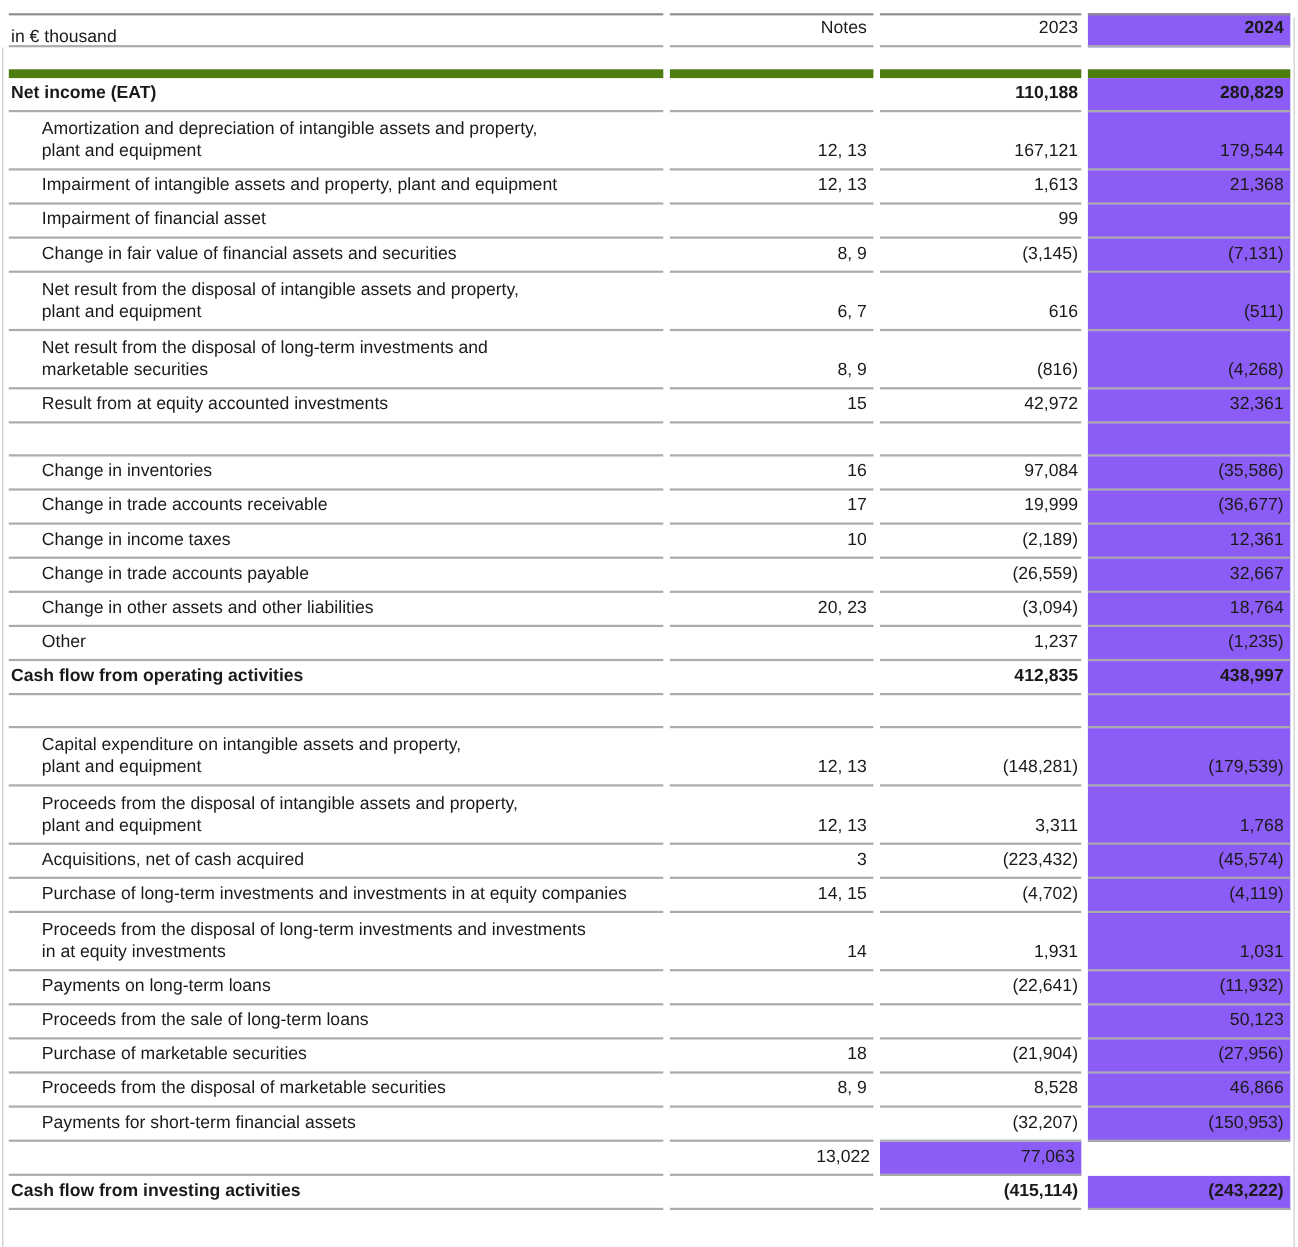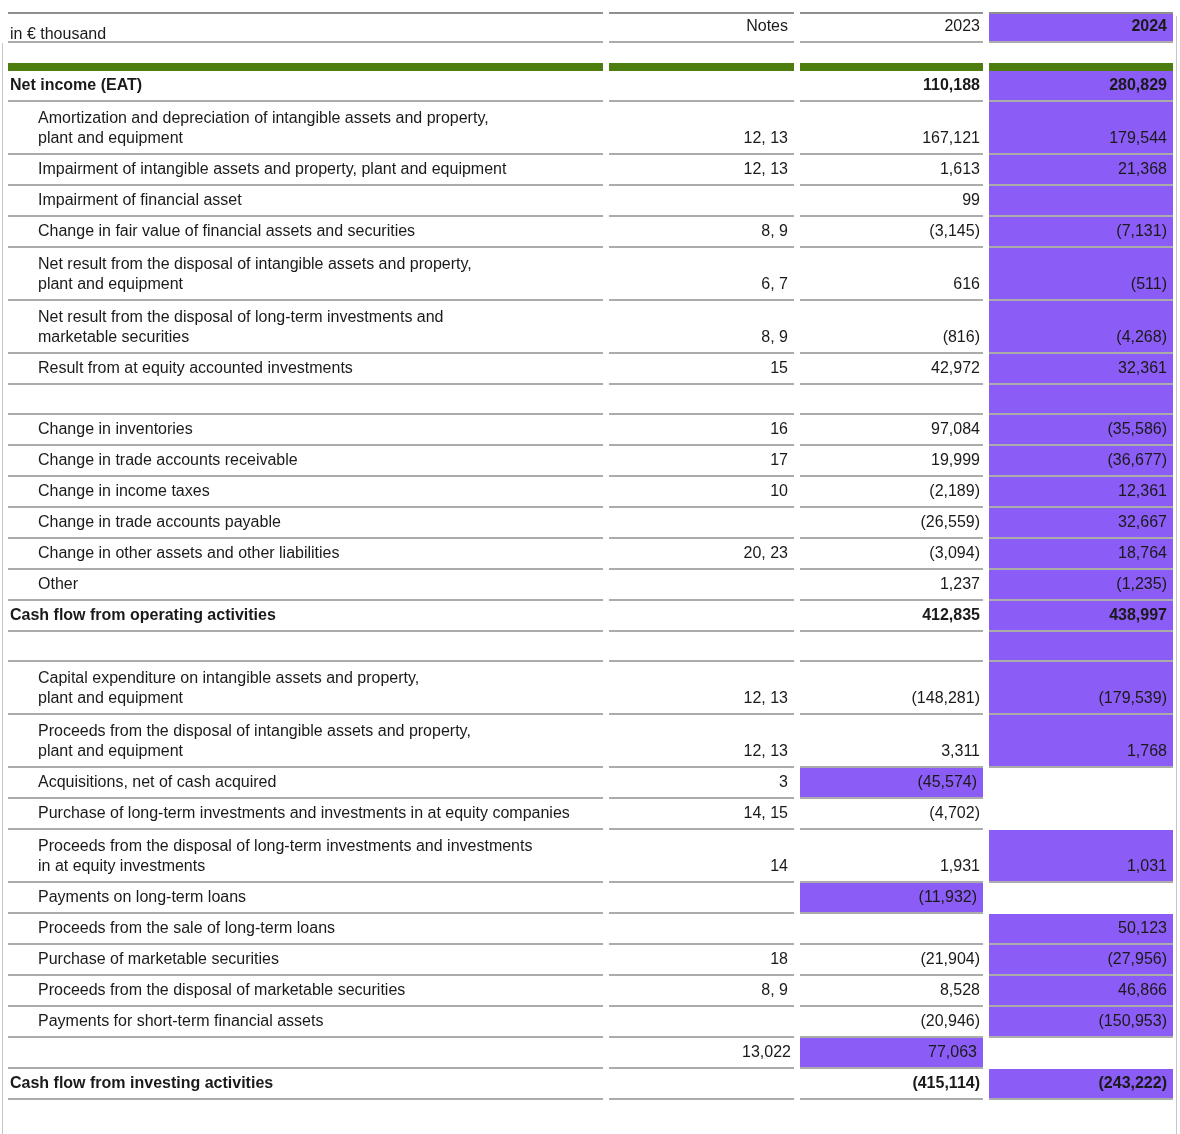--- a/index.html
+++ b/index.html
@@ -199,43 +199,46 @@
           </div>
           <div class="cell nts">12, 13</div>
           <div class="cell num">3,311</div>
           <div class="cell num y24 hl">1,768</div>
         </div>
         <div class="row item">
           <div class="cell lbl indent">
             <span class="line">Acquisitions, net of cash acquired</span>
           </div>
           <div class="cell nts">3</div>
+          <div class="cell num">(223,432)</div>
           <div class="cell num y24 hl">(45,574)</div>
         </div>
         <div class="row item">
           <div class="cell lbl indent">
             <span class="line">Purchase of long-term investments and investments in at equity companies</span>
           </div>
           <div class="cell nts">14, 15</div>
           <div class="cell num">(4,702)</div>
+          <div class="cell num y24 hl">(4,119)</div>
         </div>
         <div class="row item two">
           <div class="cell lbl indent">
             <span class="line">Proceeds from the disposal of long-term investments and investments</span>
             <span class="line">in at equity investments</span>
           </div>
           <div class="cell nts">14</div>
           <div class="cell num">1,931</div>
           <div class="cell num y24 hl">1,031</div>
         </div>
         <div class="row item">
           <div class="cell lbl indent">
             <span class="line">Payments on long-term loans</span>
           </div>
           <div class="cell nts"></div>
+          <div class="cell num">(22,641)</div>
           <div class="cell num y24 hl">(11,932)</div>
         </div>
         <div class="row item">
           <div class="cell lbl indent">
             <span class="line">Proceeds from the sale of long-term loans</span>
           </div>
           <div class="cell nts"></div>
           <div class="cell num"></div>
           <div class="cell num y24 hl">50,123</div>
         </div>
@@ -253,21 +256,21 @@
           </div>
           <div class="cell nts">8, 9</div>
           <div class="cell num">8,528</div>
           <div class="cell num y24 hl">46,866</div>
         </div>
         <div class="row item">
           <div class="cell lbl indent">
             <span class="line">Payments for short-term financial assets</span>
           </div>
           <div class="cell nts"></div>
-          <div class="cell num">(20,946)</div>
+          <div class="cell num">(32,207)</div>
           <div class="cell num y24 hl">(150,953)</div>
         </div>
         <div class="row item">
           <div class="cell nts"></div>
           <div class="cell num">13,022</div>
           <div class="cell num y24 hl">77,063</div>
         </div>
         <div class="row total">
           <div class="cell lbl">
             <span class="line">Cash flow from investing activities</span>

